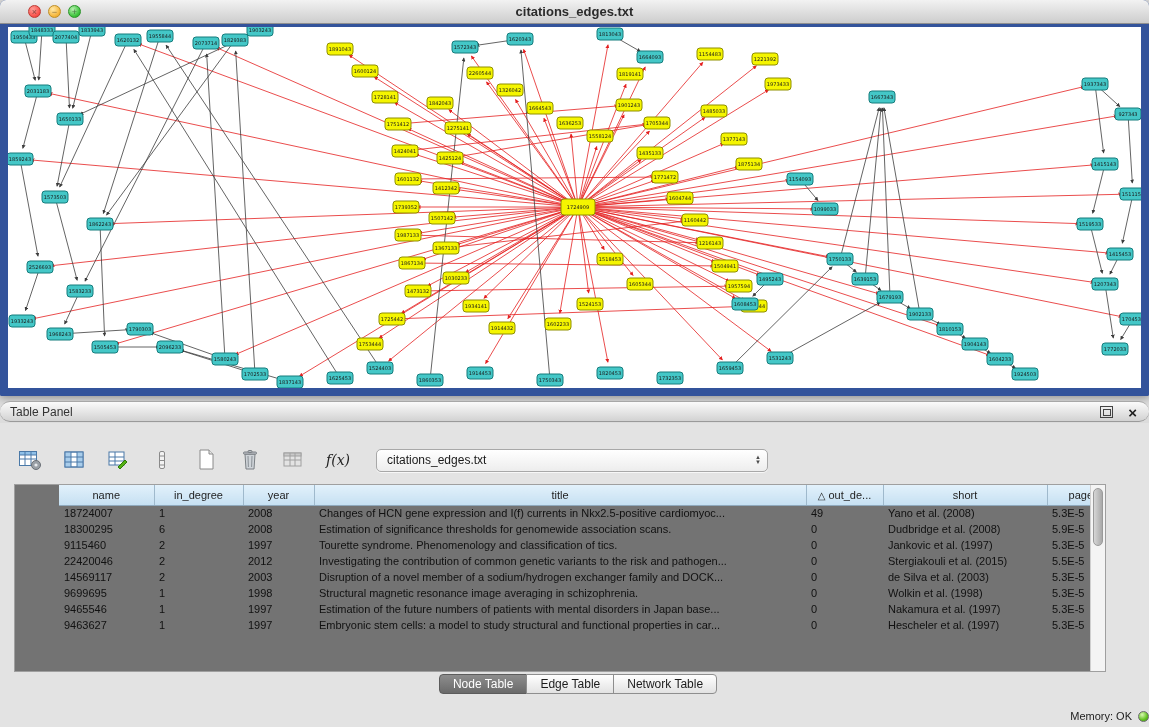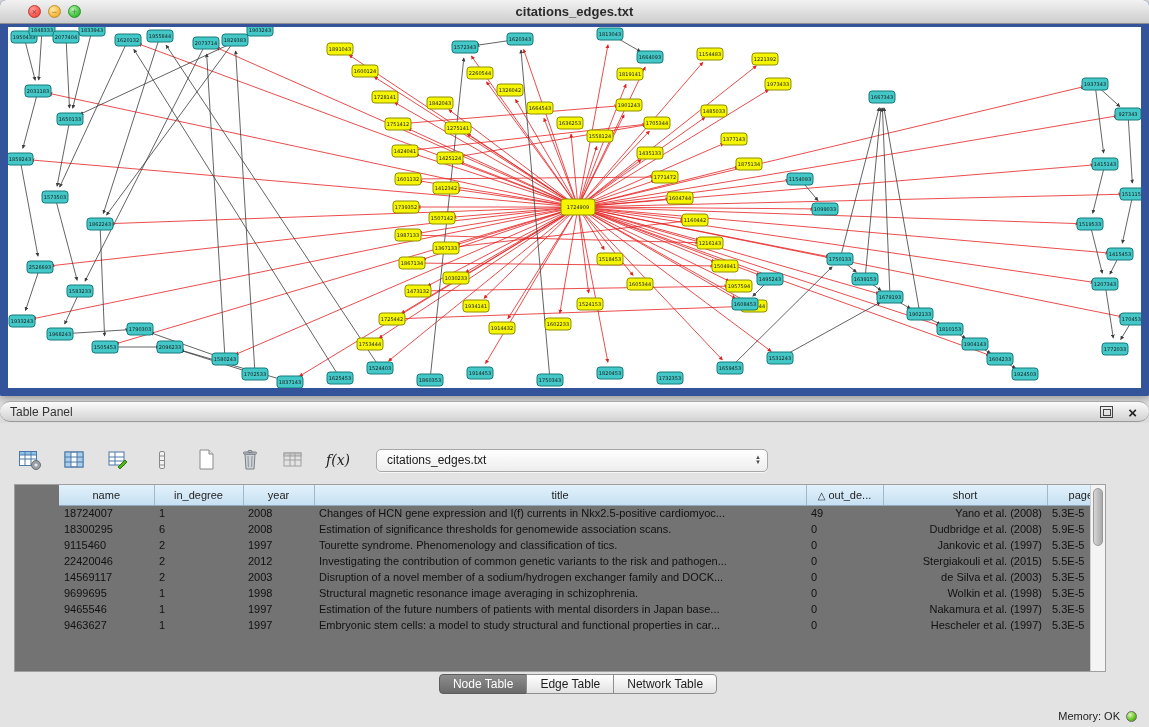--- a/index.html
+++ b/index.html
@@ -42,33 +42,33 @@
   .dd-value { font-size:12px; color:#1a1a1a; }
   .dd-stepper { margin-left:auto; display:flex; flex-direction:column; align-items:center; }
   .dd-stepper i { font-style:normal; font-size:6px; line-height:5.5px; color:#4a4a4a; }
 
   
   .table-wrap { position:absolute; top:484px; left:14px; width:1092px; height:188px; background:#737373; border:1px solid #9f9f9f; overflow:hidden;padding-left:44px; }
   .table-wrap table { border-collapse:collapse; table-layout:fixed; width:1077px; }
   th { height:20px; background:linear-gradient(#e2f1fb,#c6e0f2); border-right:1px solid #9fb9cc; border-bottom:1px solid #8fa9bd; font-size:11px; font-weight:normal; color:#1e1e1e; text-align:center; overflow:hidden; white-space:nowrap; }
   th .sort-tri { margin-right:3px; font-size:10px; }
   td { height:16px; padding:0 5px; font-size:11px; color:#111; white-space:nowrap; overflow:hidden; }
-  td.c5 { text-align:right;margin-top:24px; }
+  td.c5 { text-align:left;margin-top:24px; }
   .vscroll { position:absolute; top:0; right:0; bottom:0; width:15px; background:#f4f4f4; border-left:1px solid #cfcfcf; }
   .vthumb { position:absolute; top:3px; left:2px; width:10px; height:58px; border-radius:5px; background:linear-gradient(to right,#d6d6d6,#a9a9a9); border:1px solid #9a9a9a; }
 
   
   .tabs { position:absolute; top:674px; left:0; right:0; display:flex; justify-content:center; }
   .tab { height:20px; padding:0 13px; font-size:12px; font-family:"Liberation Sans",sans-serif; border:1px solid #8e8e8e; background:linear-gradient(#ffffff,#e2e2e2); color:#1c1c1c; margin-left:-1px; }
   .tab:first-child { border-radius:4px 0 0 4px; margin-left:7px; }
   .tab:last-child { border-radius:0 4px 4px 0; }
   .tab.active { background:linear-gradient(#8d8d8d,#6a6a6a); color:#fff; border-color:#5c5c5c; }
 
   
-  .statusbar { position:absolute; left:0; right:0; bottom:0; height:22px; display:flex; justify-content:flex-end; align-items:center; gap:6px; padding-right:12px; font-size:11px; color:#222; }
+  .statusbar { position:absolute; left:0; right:0; bottom:0; height:22px; display:flex; justify-content:flex-end; align-items:center; gap:6px; padding-right:0; font-size:11px; color:#222; }
   .mem-dot { width:11px; height:11px; border-radius:50%; background:radial-gradient(circle at 35% 30%, #d9f8b2, #63c220 60%, #3f9212); border:1px solid #6b6b6b; }
 </style>
 </head>
 <body>
 
 <div class="stage">
 
   <div class="graph-window">
     <div class="titlebar">
       <div class="traffic-lights">

